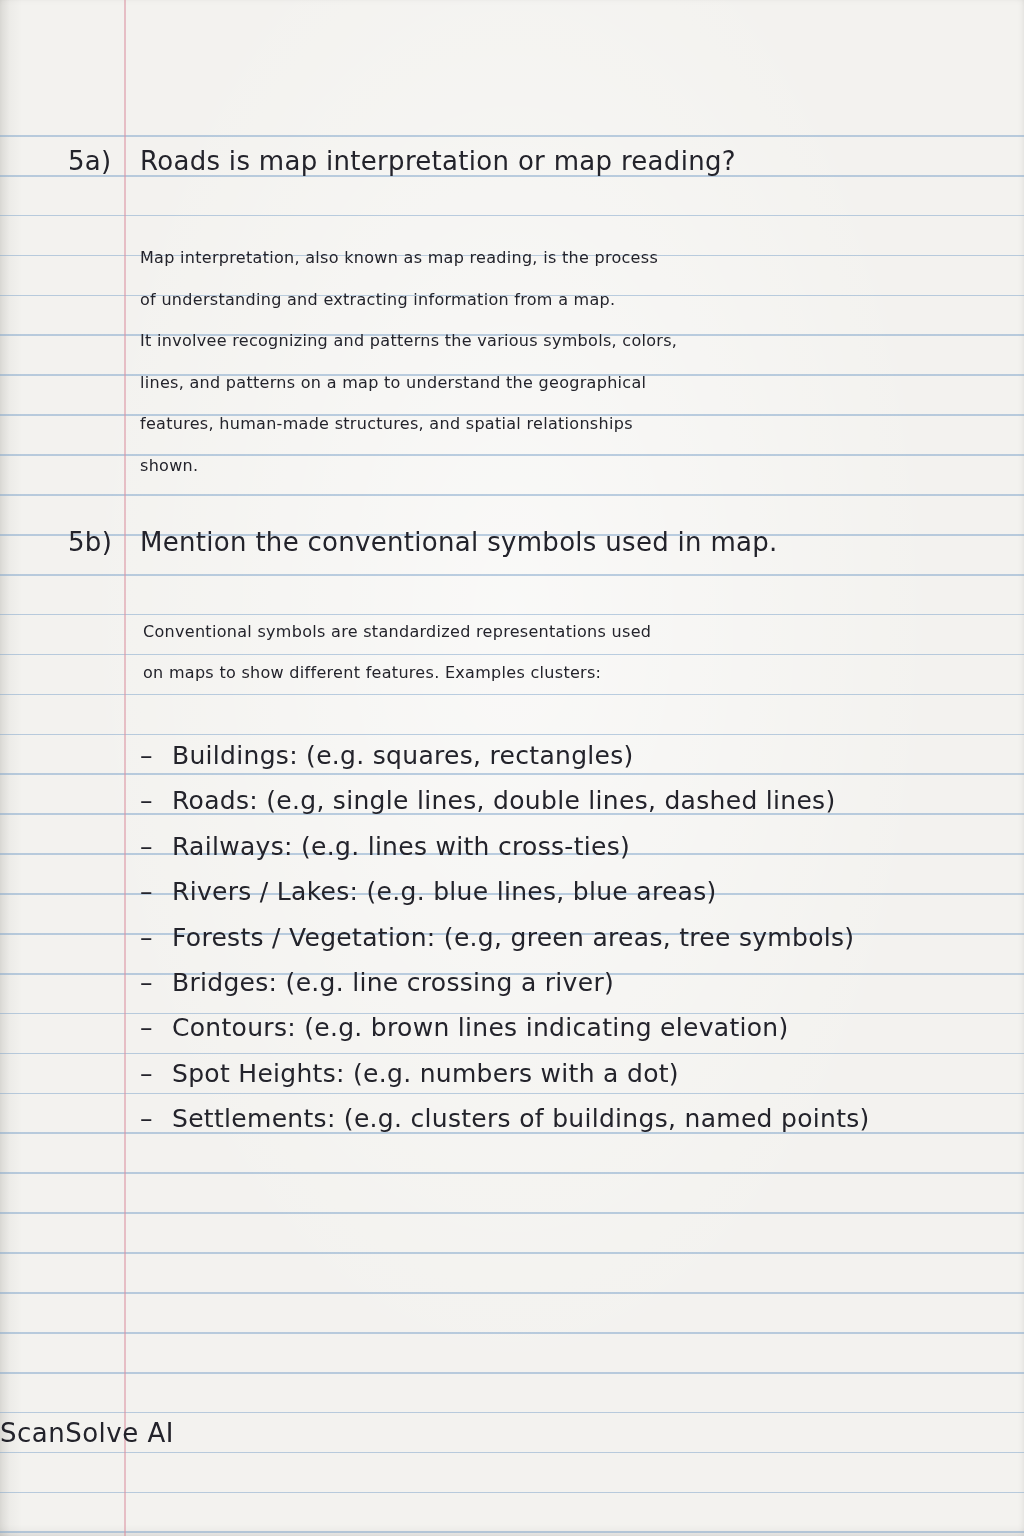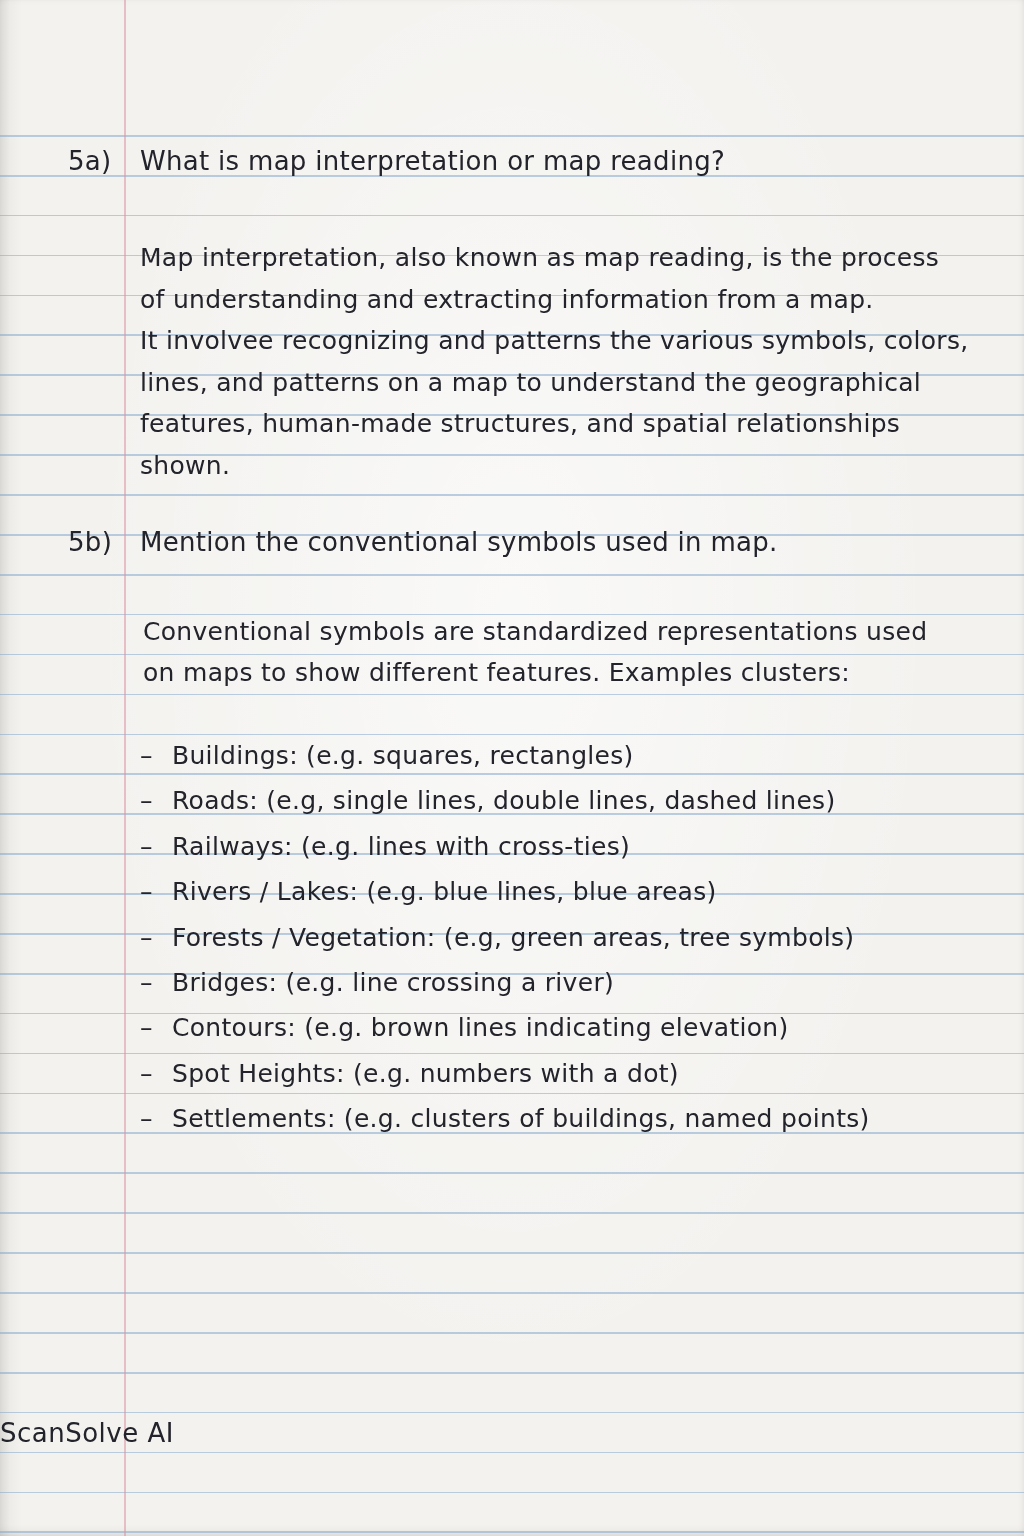--- a/index.html
+++ b/index.html
@@ -35,21 +35,21 @@
     top: 0; bottom: 0;
     left: 124px;
     width: 2px;
     background: rgba(219,147,163,0.55);
     pointer-events: none;
   }
   .txt { position: absolute; letter-spacing: 0.3px; white-space: nowrap; }
   .q-row { font-size: 26px; }
   .q-label { position: absolute; left: 68px; top: 0; }
   .q-text  { position: absolute; left: 140px; top: 0; }
-  .ans { font-size: 25px; }
+  .ans { font-size: 16px; }
   .ans .line { height: 41.5px; line-height: 41.5px; }
   .intro .line { height: 41px; line-height: 41px; }
   .bullets { font-size: 25px; }
   .bullet-row { height: 45.4px; line-height: 45.4px; }
   .bullet-dash { display: inline-block; width: 32px; }
   .footer-brand {
     position: absolute;
     top: 1418px;
     left: 0; right: 0;
     text-align: left;
@@ -59,21 +59,21 @@
 </style>
 </head>
 <body>
 
 <div class="paper">
   <div class="ruled-lines"></div>
   <div class="margin-line"></div>
 
   <div class="txt q-row" style="top:146px; height:40px;">
     <span class="q-label">5a)</span>
-    <span class="q-text">What is map interpretation or map reading?</span>
+    <span class="q-text">Roads is map interpretation or map reading?</span>
   </div>
 
   <div class="txt ans" style="left:140px; top:237px;">
     <div class="line">Map interpretation, also known as map reading, is the process</div>
     <div class="line">of understanding and extracting information from a map.</div>
     <div class="line">It involvee recognizing and patterns the various symbols, colors,</div>
     <div class="line">lines, and patterns on a map to understand the geographical</div>
     <div class="line">features, human-made structures, and spatial relationships</div>
     <div class="line">shown.</div>
   </div>

